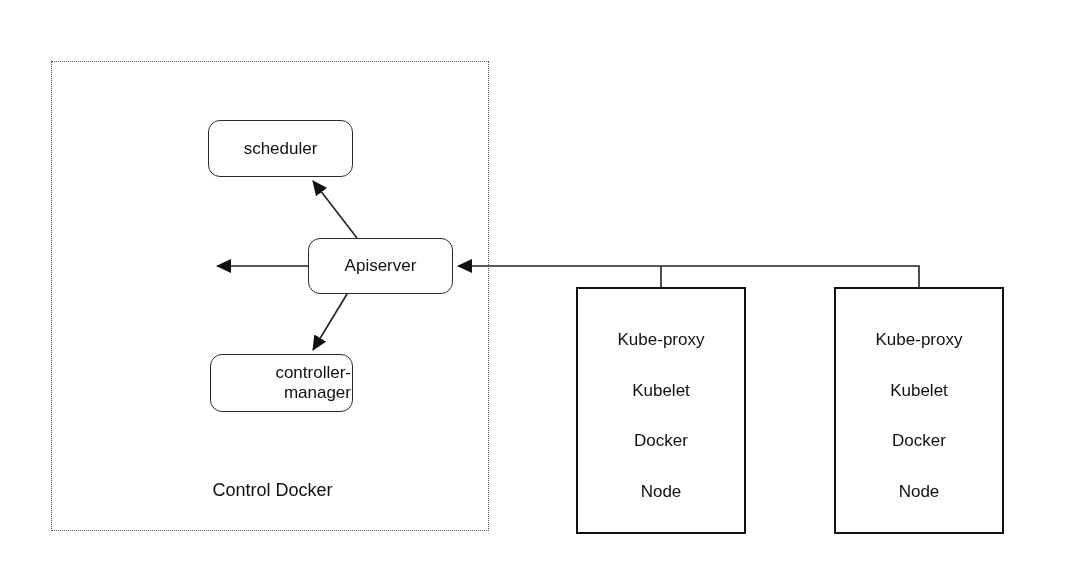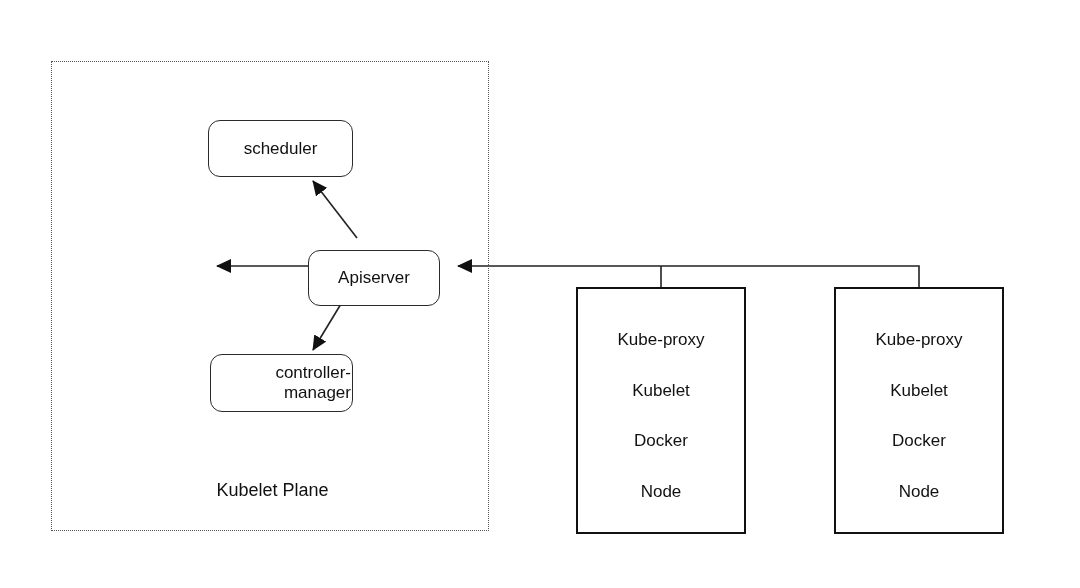--- a/index.html
+++ b/index.html
@@ -42,21 +42,21 @@
     background: #ffffff;
     display: flex;
     align-items: center;
     justify-content: center;
     text-align: right;
     font-size: 17px;
     line-height: 20px;
   }
   .rbox.scheduler { left: 208px; top: 120px; width: 145px; height: 57px; }
   .rbox.etcd      { left: 70px;  top: 238px; width: 143px; height: 56px; }
-  .rbox.apiserver { left: 308px; top: 250px; width: 132px; height: 56px; }
+  .rbox.apiserver { left: 308px; top: 238px; width: 145px; height: 56px; }
   .rbox.cmanager  { left: 210px; top: 354px; width: 143px; height: 58px; padding-left: 39px; }
   .rbox.cmanager span { display: inline-block; max-width: 100px; }
   .cp-label {
     position: absolute;
     left: 180px;
     top: 480px;
     width: 185px;
     text-align: center;
     font-size: 18px;
     color: #111;
@@ -112,21 +112,21 @@
 
 
   <div class="rbox apiserver">
     <span>Apiserver</span>
   </div>
 
   <div class="rbox cmanager">
     <span>controller-manager</span>
   </div>
 
-  <div class="cp-label">Kubelet Plane</div>
+  <div class="cp-label">Control Docker</div>
 
   <div class="node-box n1">
     <span>Kube-proxy</span>
     <span>Kubelet</span>
     <span>Docker</span>
     <span>Node</span>
   </div>
 
   <div class="node-box n2">
     <span>Kube-proxy</span>

